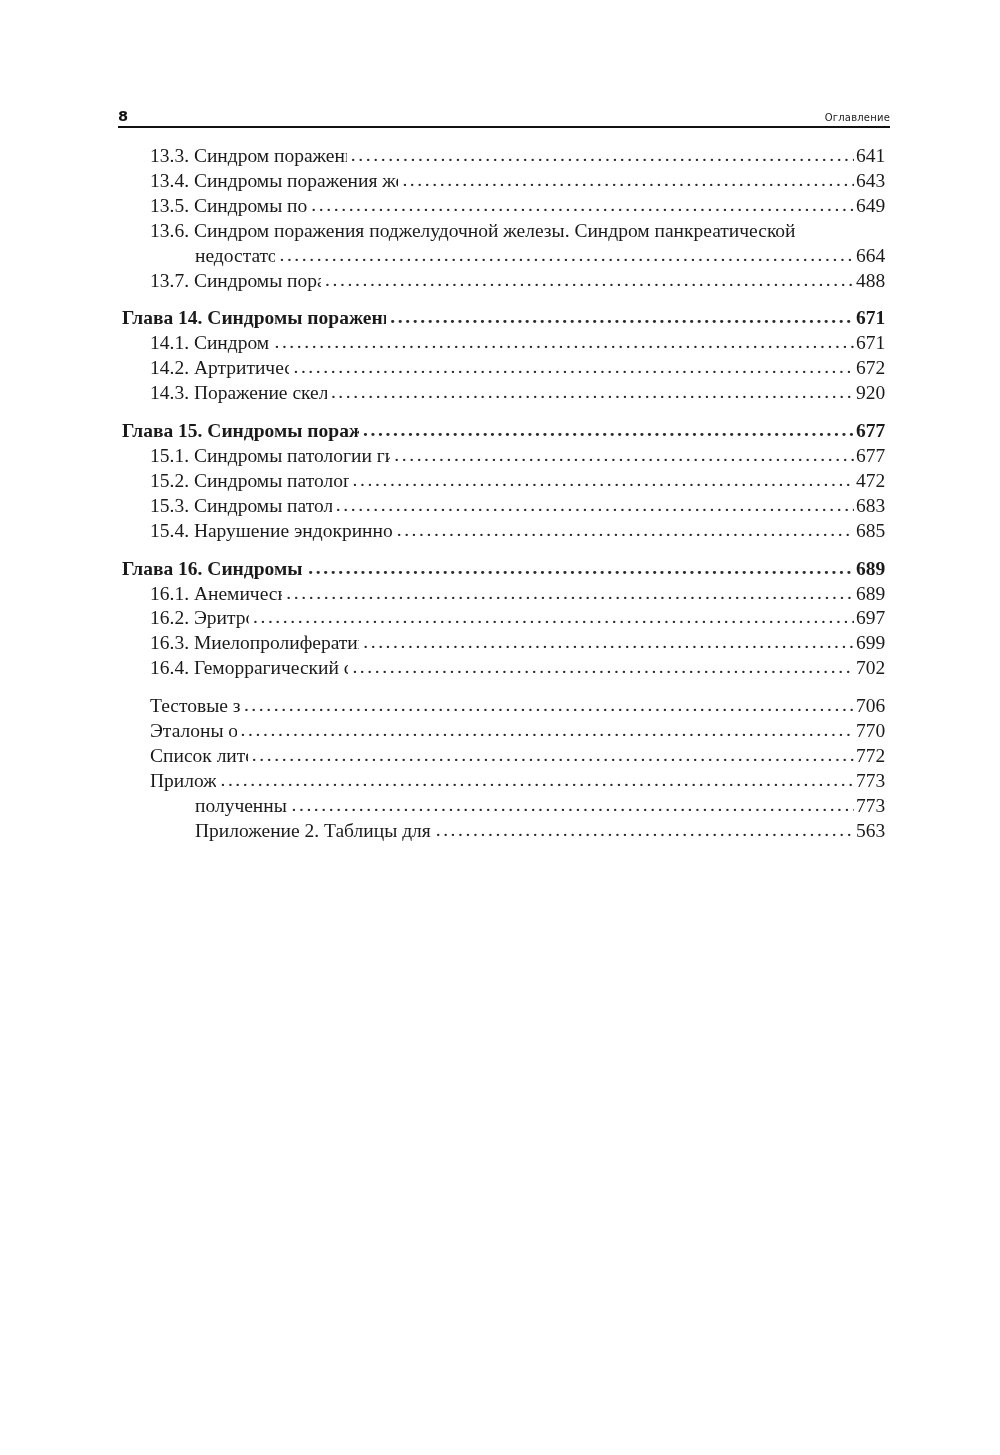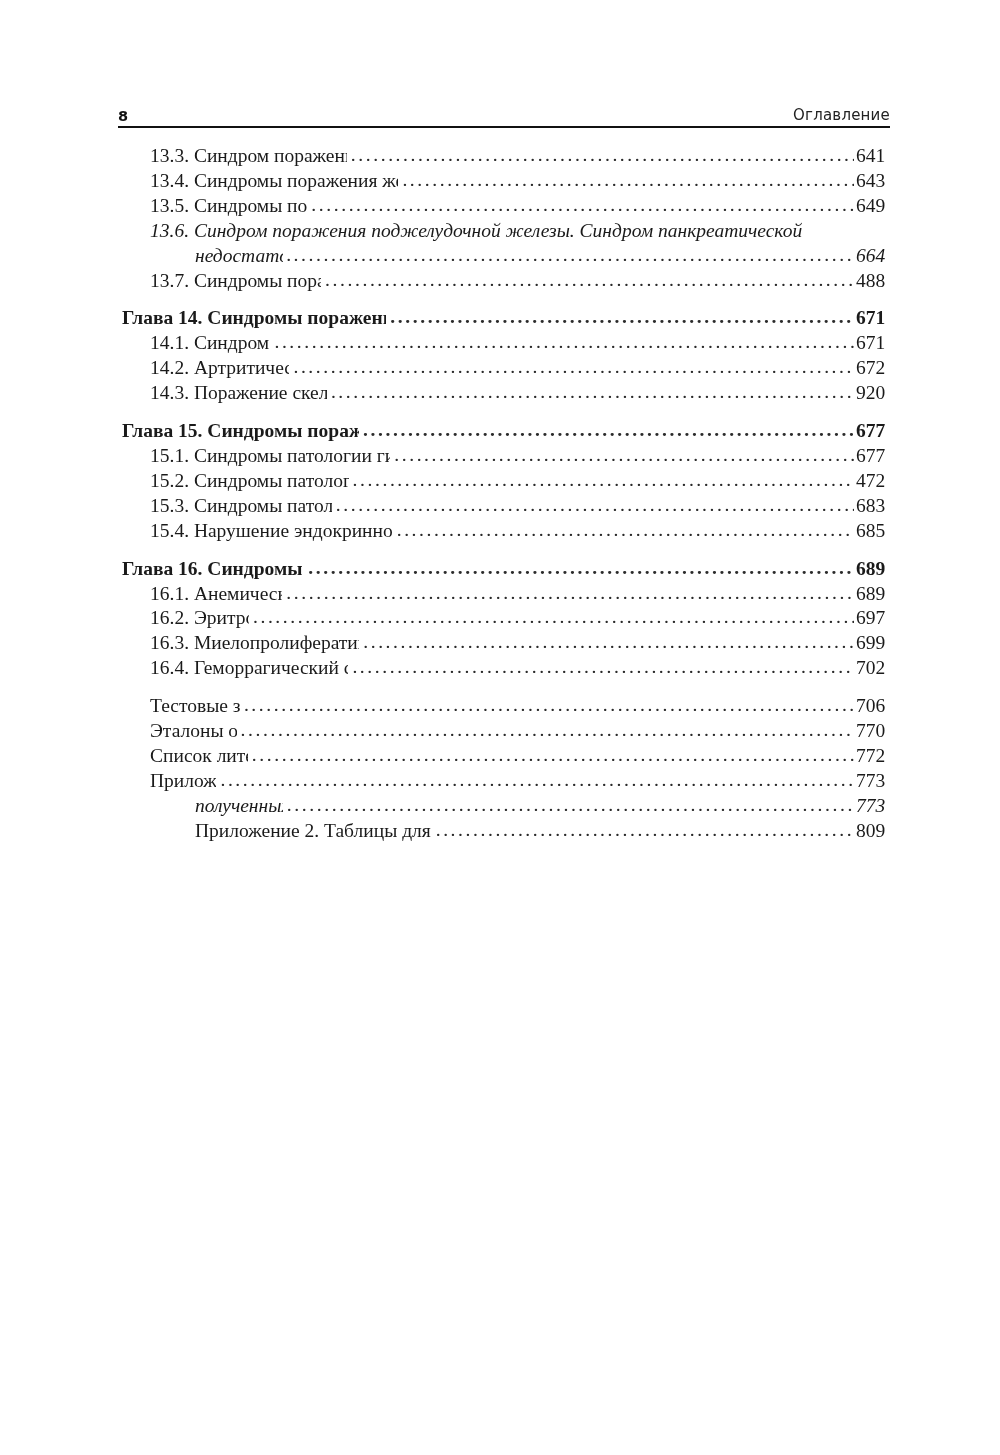--- a/index.html
+++ b/index.html
@@ -43,21 +43,21 @@
   .folio {
     font-family: "DejaVu Sans", "Liberation Sans", sans-serif;
     font-weight: bold;
     font-size: 14.5px;
     letter-spacing: 0px;
     line-height: 1;
     color: #111111;
   }
   .head-title {
     font-family: "DejaVu Sans", "Liberation Sans", sans-serif;
-    font-size: 15px;
+    font-size: 10px;
     line-height: 1;
     color: #222222;
     letter-spacing: 0.2px;
   }
 
   
   .toc {
     position: absolute;
     left: 118px;
     top: 144px;
@@ -76,21 +76,21 @@
     color: #1a1a1a;
   }
 
   
   .lvl-chapter { padding-left: 4px;  font-weight: bold; }
   .lvl-section { padding-left: 32px; }
   .lvl-front   { padding-left: 32px; }
   .lvl-appx    { padding-left: 77px; }
 
   
-  .toc-entry.wrap { white-space: normal; font-style: italic; }
+  .toc-entry.wrap { white-space: normal; }
   .wrap .line-a {
     display: block;
     white-space: nowrap;
   }
   .wrap .line-b {
     display: flex;
     align-items: baseline;
     white-space: nowrap;
   }
   .wrap-ind-section .line-b { padding-left: 45px; }
@@ -313,19 +313,19 @@
           <span class="line-b">
             <span class="etitle">полученных знаний</span>
             <span class="leader"></span>
             <span class="pageno">773</span>
           </span>
         </div>
         <div class="toc-entry lvl-appx">
           <span class="row">
             <span class="etitle">Приложение 2. Таблицы для определения электрической оси сердца</span>
             <span class="leader"></span>
-            <span class="pageno">809</span>
+            <span class="pageno">563</span>
           </span>
         </div>
       </div>
     </div>
 
 </div>
 
 </body></html>

